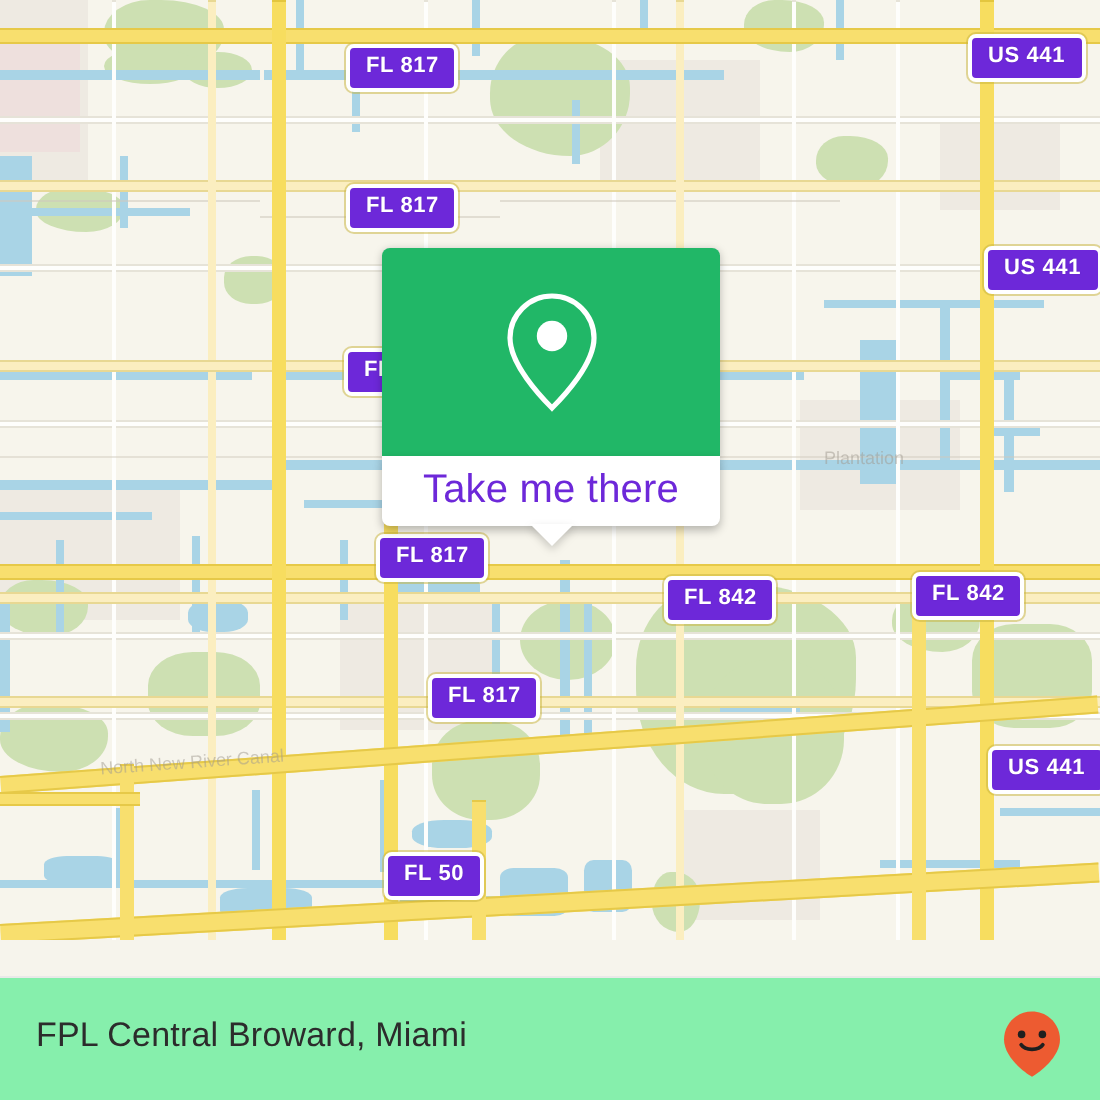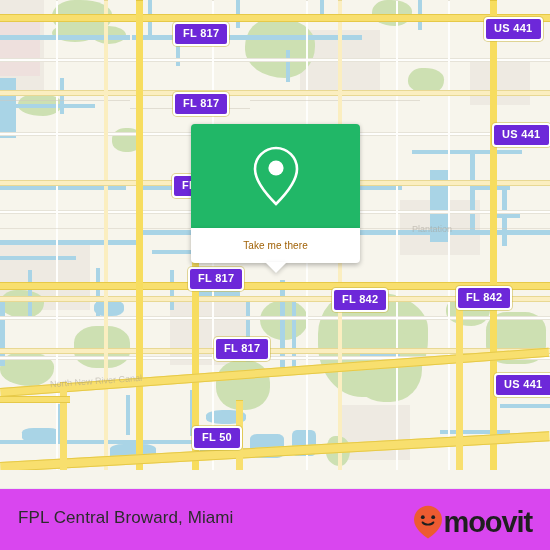--- a/index.html
+++ b/index.html
@@ -44,39 +44,39 @@
     background:#21b767;height:104px;border-radius:4px 4px 0 0;
     display:flex;align-items:center;justify-content:center;
     box-shadow:0 1px 4px rgba(0,0,0,.25);
   }
   .card-bottom{
     background:#ffffff;height:35px;border-radius:0 0 4px 4px;
     display:flex;align-items:center;justify-content:center;
     box-shadow:0 2px 5px rgba(0,0,0,.28);
     position:relative;
   }
-  .card-bottom span{font-size:10px;color:#a16207;letter-spacing:.1px;text-align:center;}
+  .card-bottom span{font-size:20px;color:#6d28d9;letter-spacing:.1px;text-align:center;}
   .card-tail{
     position:absolute;left:50%;bottom:-10px;margin-left:-11px;
     width:0;height:0;border-left:11px solid transparent;
     border-right:11px solid transparent;border-top:11px solid #ffffff;
     filter:drop-shadow(0 2px 2px rgba(0,0,0,.18));
   }
 
   
   #attribution{
     position:absolute;left:0;top:468px;background:#ffffff;
     padding:3px 10px 4px 8px;font-size:12px;color:#2b2b2b;
     border-top-right-radius:2px;
   }
 
   
   #footer{
     position:absolute;left:0;top:488px;width:550px;height:62px;
-    background:#d946ef;border-top:1px solid #e9e9e9;
+    background:#86efac;border-top:1px solid #e9e9e9;
   }
   #footer-title{
     position:absolute;left:18px;top:19px;font-size:17px;color:#2c2c2c;
     letter-spacing:.1px;
   }
   #logo{position:absolute;right:18px;top:16px;display:flex;align-items:center;}
   #logo-word{font-size:29px;font-weight:bold;color:#1f1f1f;letter-spacing:-1.1px;line-height:1;}
   .logo-pin{margin-right:1px;}
 </style>
 </head>
@@ -232,17 +232,16 @@
 
   <div id="footer">
     <div id="footer-title">FPL Central Broward, Miami</div>
     <div id="logo">
       <svg class="logo-pin" width="30" height="34" viewBox="0 0 30 34">
         <path d="M15 0.8 C7.2 0.8 1 7 1 14.8 C1 23.4 11 31.2 15 33.4 C19 31.2 29 23.4 29 14.8 C29 7 22.8 0.8 15 0.8 Z" fill="#ed5b31"></path>
         <circle cx="9.8" cy="12.2" r="1.9" fill="#1f1f1f"></circle>
         <circle cx="20.2" cy="12.2" r="1.9" fill="#1f1f1f"></circle>
         <path d="M9.6 17.4 C11.6 20.4 18.4 20.4 20.4 17.4" fill="none" stroke="#1f1f1f" stroke-width="1.9" stroke-linecap="round"></path>
       </svg>
-      <div id="logo-word">moovit</div>
     </div>
   </div>
 
 </div>
 
 </body></html>

